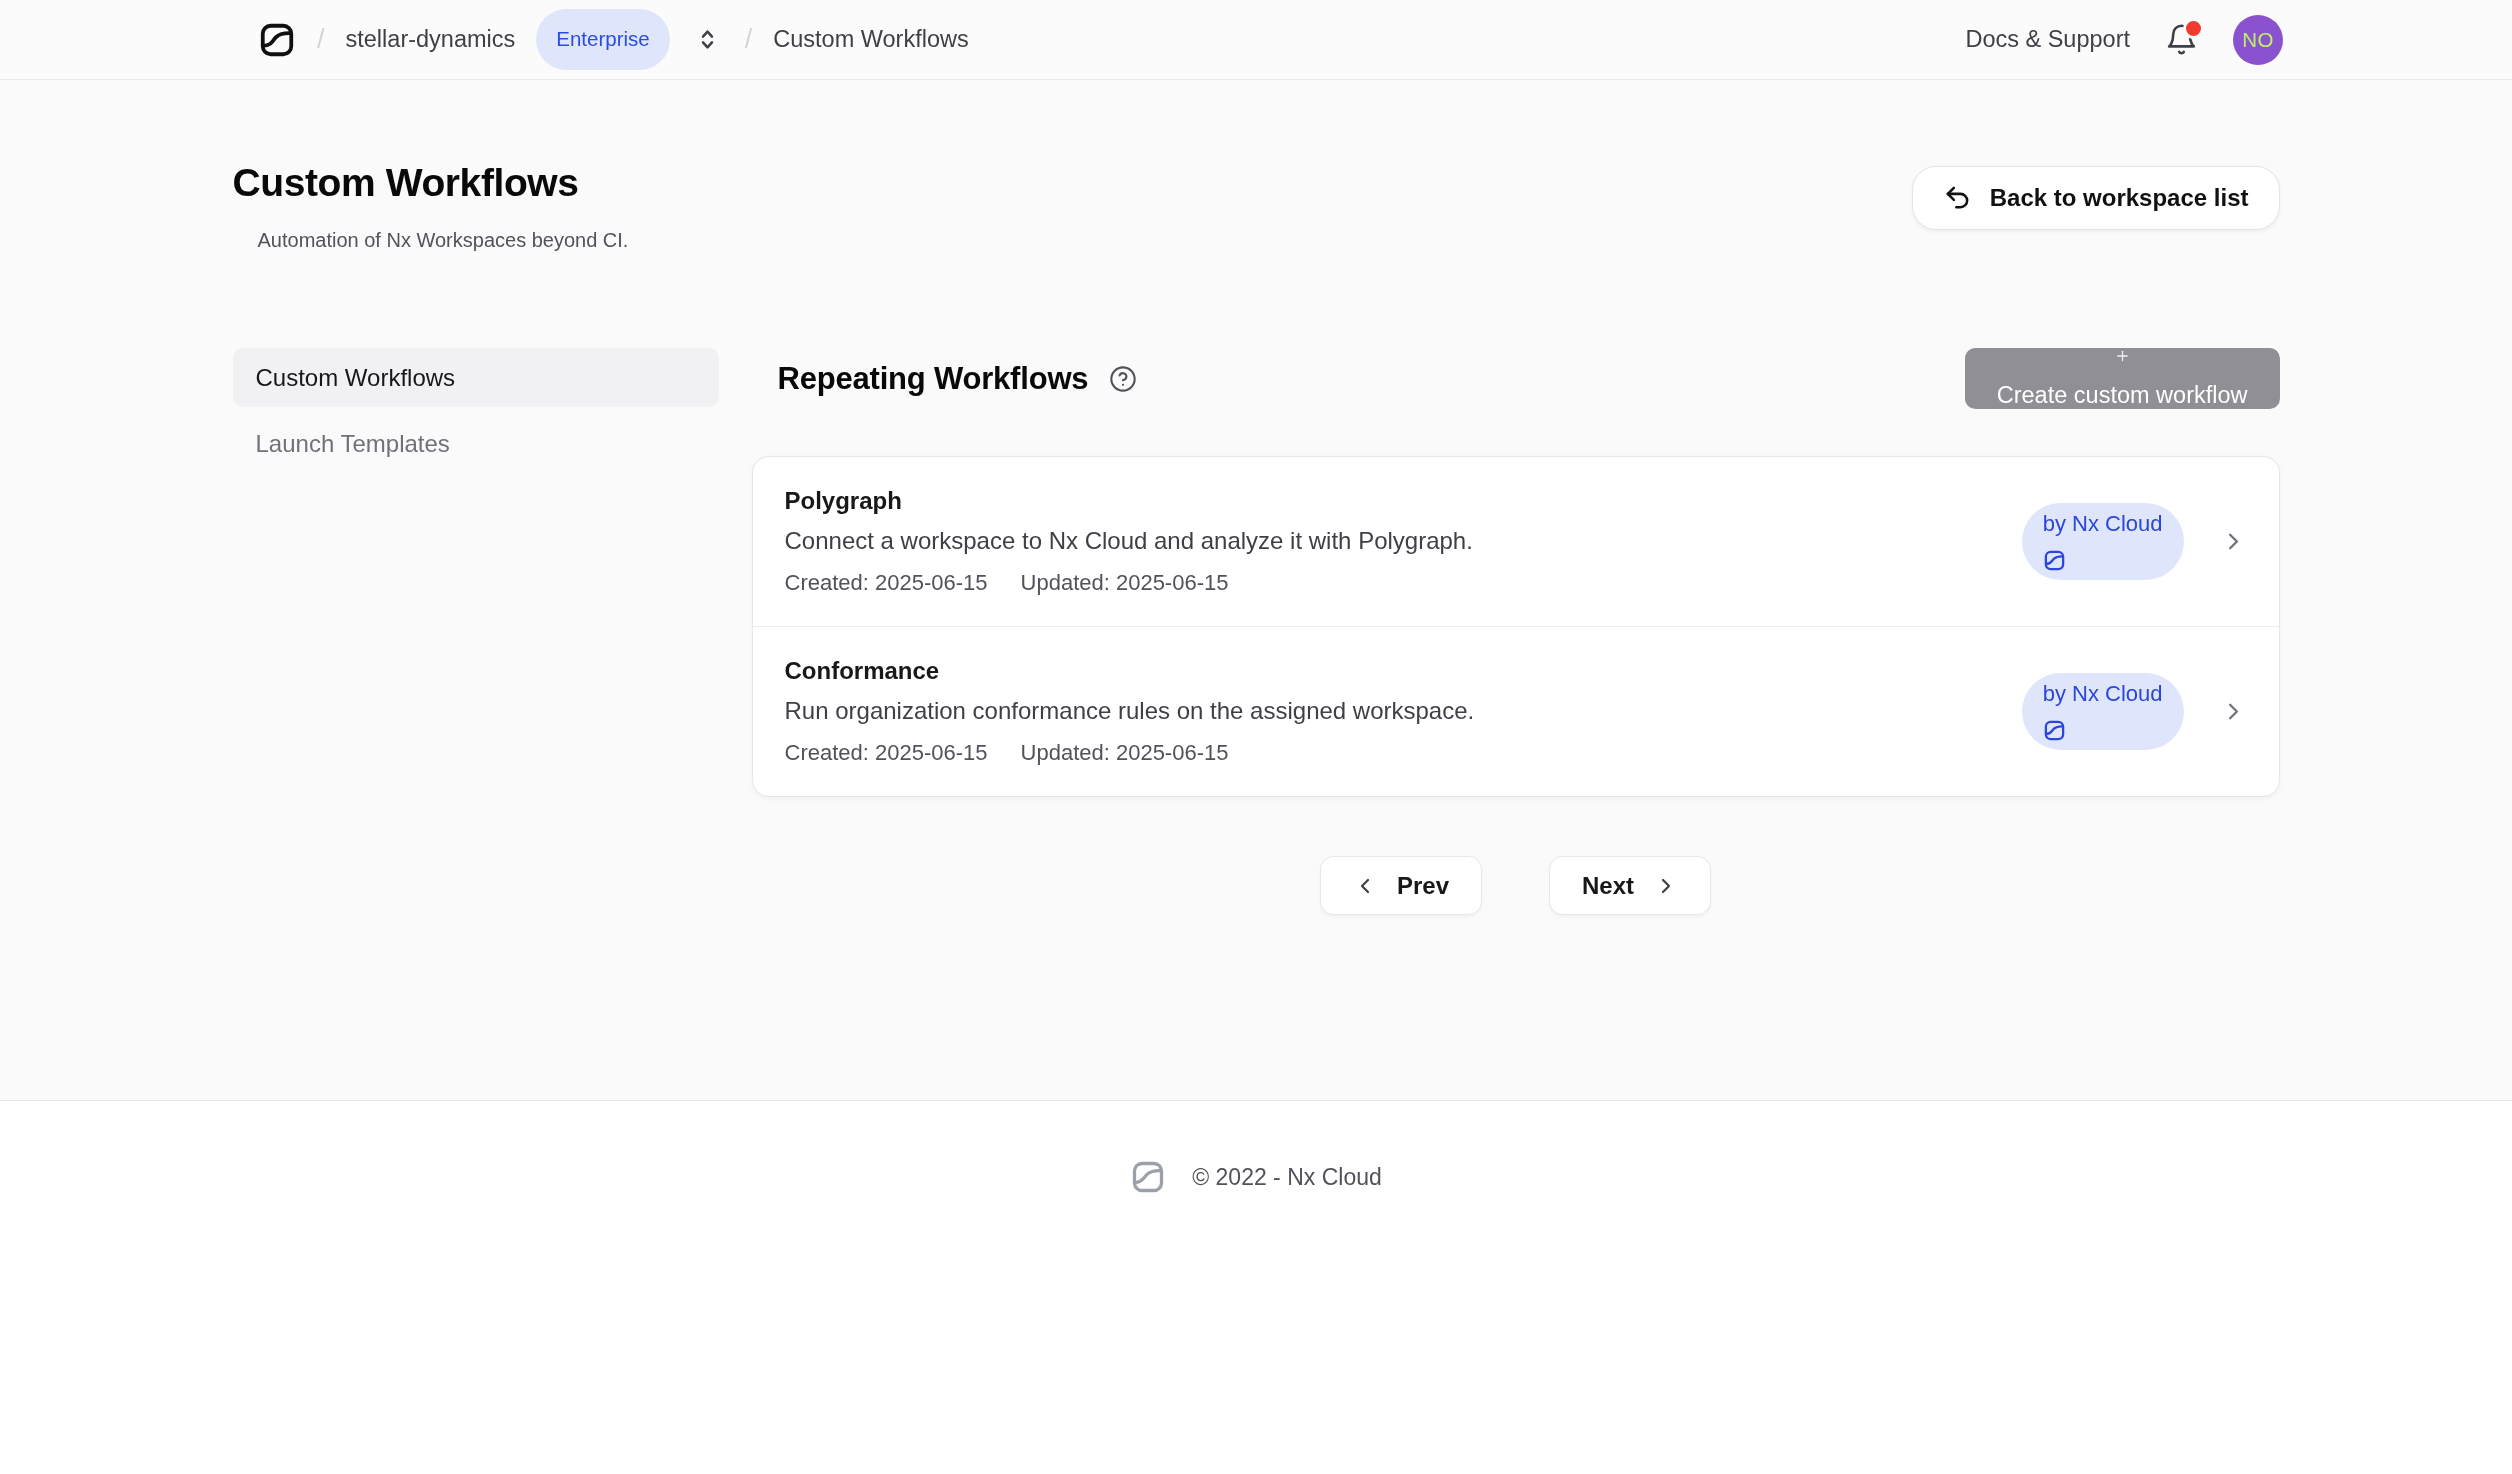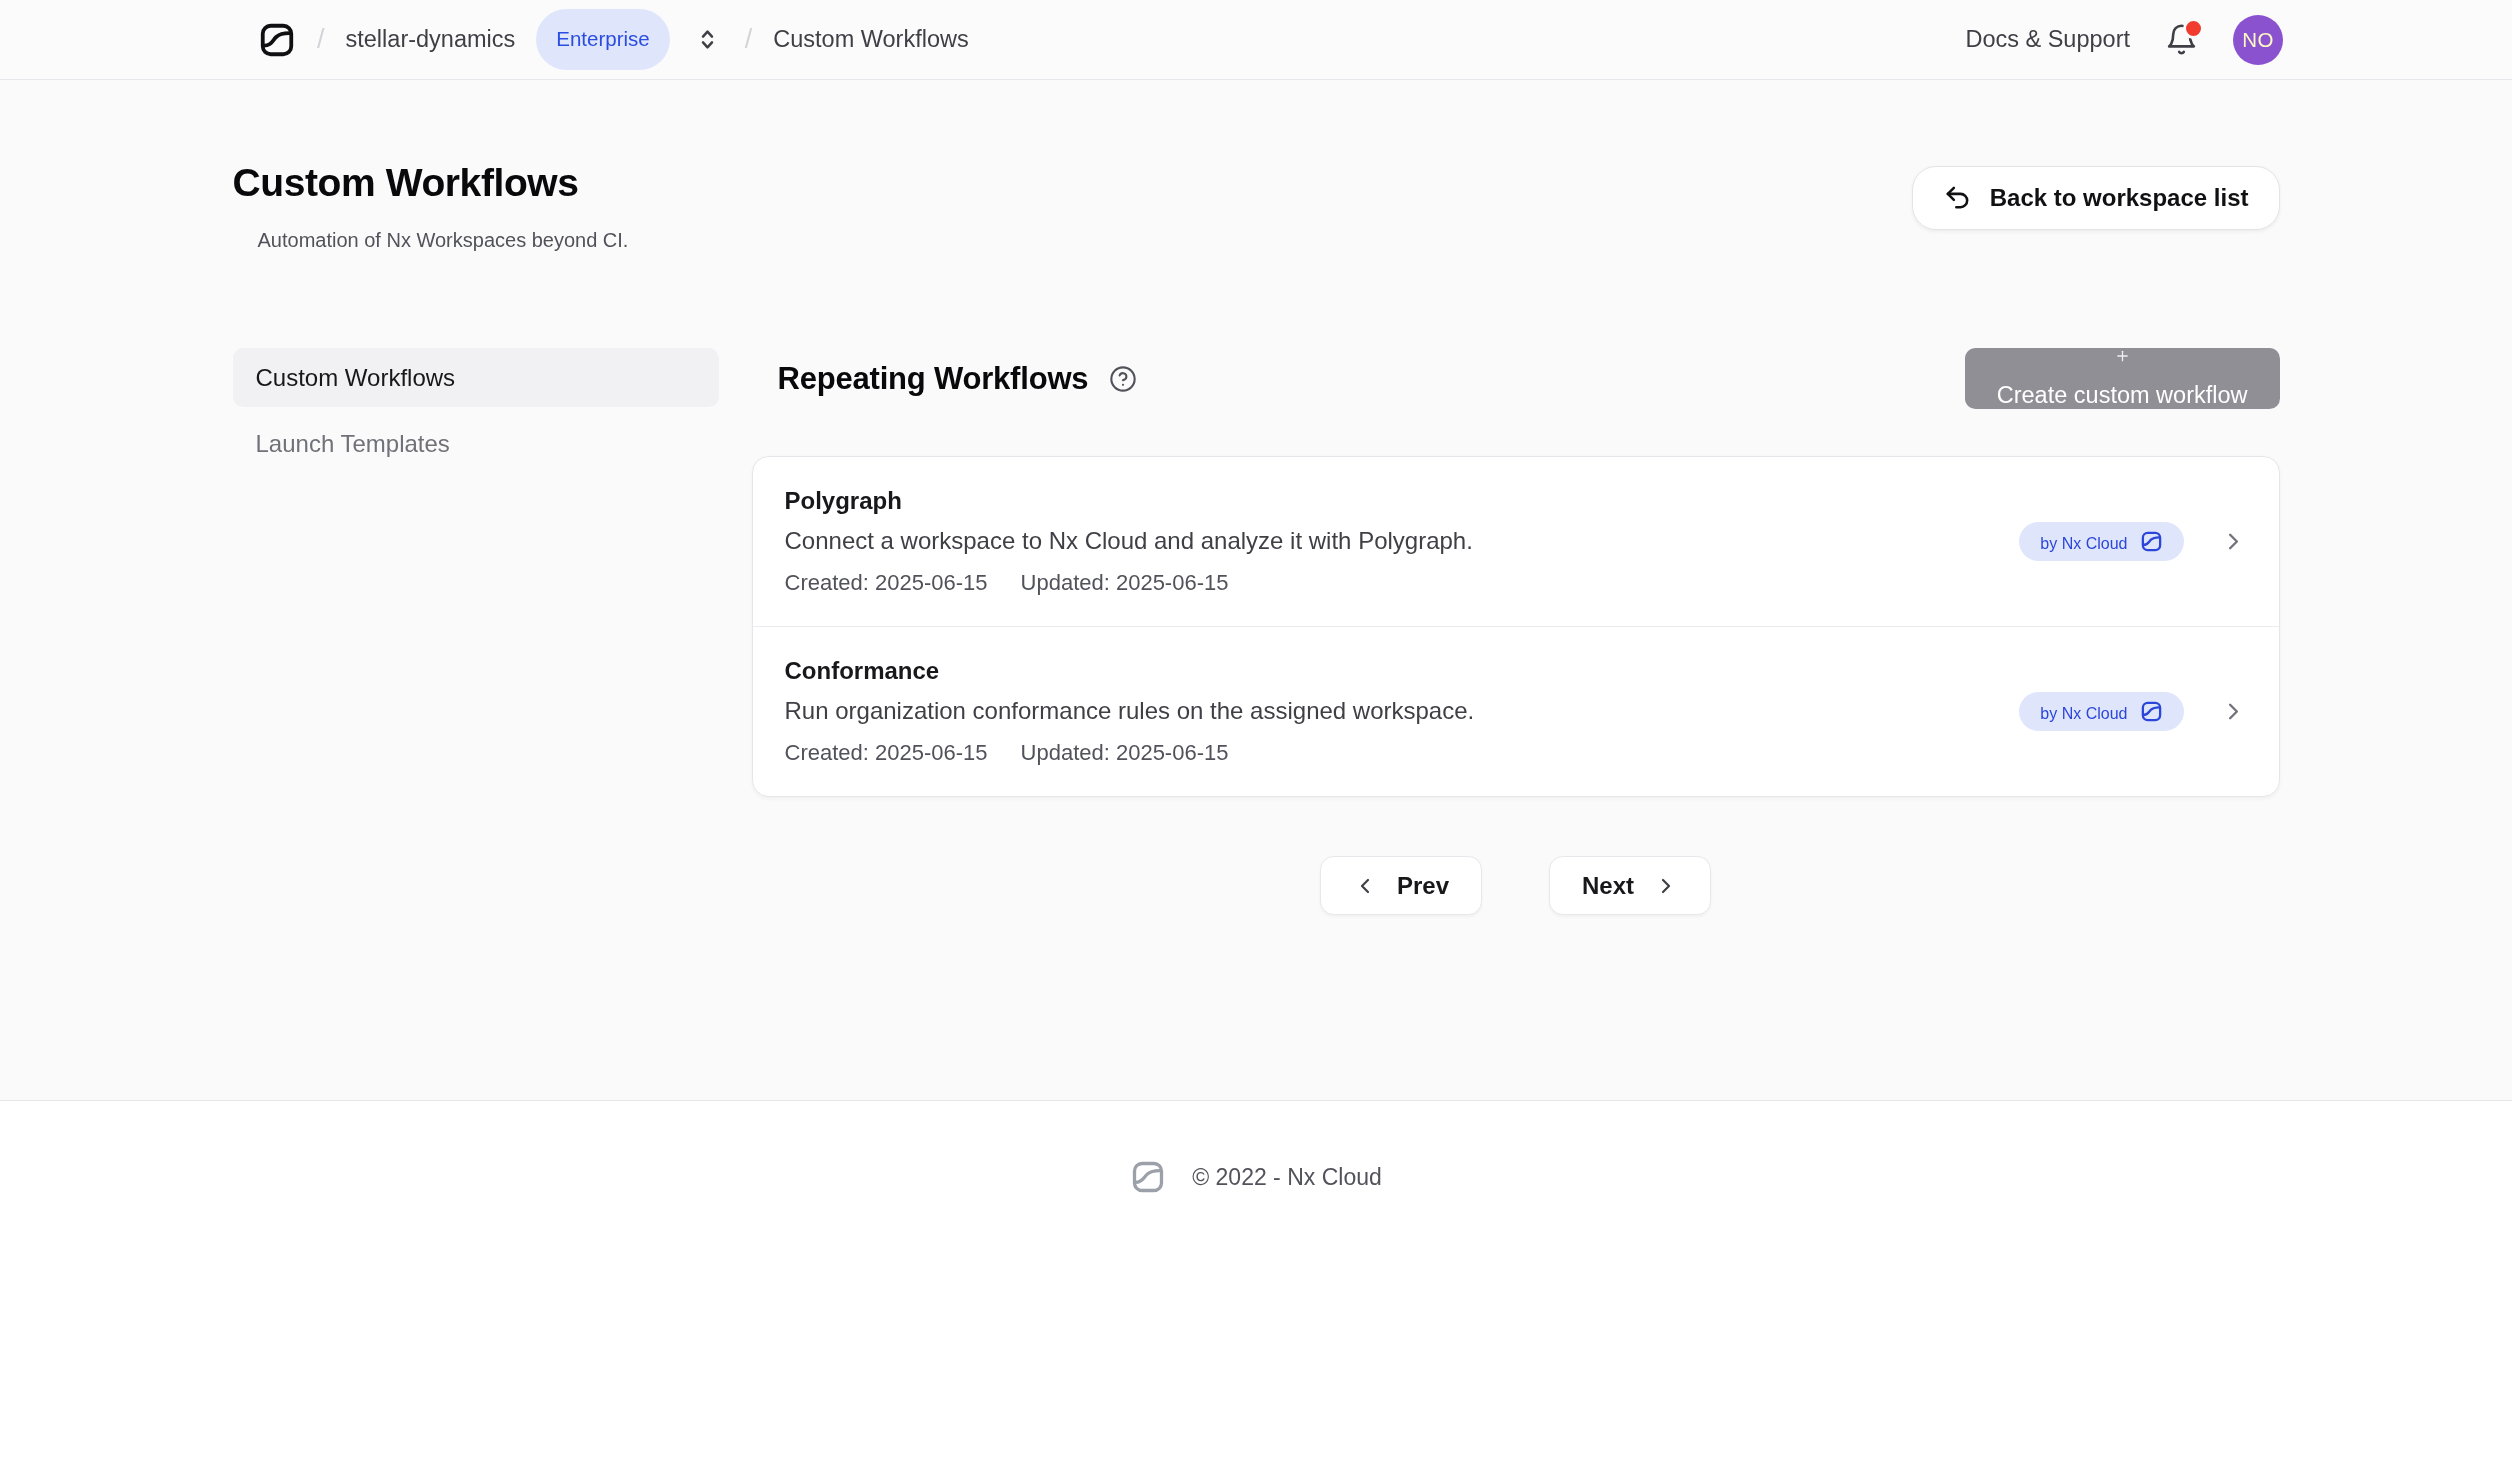--- a/index.html
+++ b/index.html
@@ -24,21 +24,21 @@
   }
   .switcher{padding:3px;cursor:pointer;}
   .nav-right{display:flex;align-items:center;gap:35px;}
   .docs-link{font-size:23.5px;color:#3f3f46;font-weight:400;cursor:pointer;}
   .bell-wrap{position:relative;cursor:pointer;}
   .bell-dot{
     position:absolute;top:-4.6px;right:-6px;width:15px;height:15px;border-radius:50%;
     background:#f03b2e;border:3px solid #fbfbfc;
   }
   .avatar{
-    width:50px;height:50px;border-radius:50%;background:#8a52cf;color:#fef9c3;
+    width:50px;height:50px;border-radius:50%;background:#8a52cf;color:#bef264;
     font-size:20.5px;font-weight:500;display:flex;align-items:center;justify-content:center;
     cursor:pointer;letter-spacing:0.4px;
   }
 
   
   .main-region{background:#fafafa;height:1021px;box-sizing:border-box;border-bottom:1.5px solid #e6e6ea;}
   .container{width:2047px;margin:0 auto;}
 
   .page-header{display:flex;justify-content:space-between;align-items:flex-start;padding-top:81px;}
   .page-title{font-size:39px;font-weight:700;color:#09090b;margin:0;letter-spacing:-0.4px;}
@@ -75,22 +75,22 @@
     box-shadow:0 1.5px 4.6px rgba(0,0,0,0.04);overflow:hidden;
   }
   .row{display:flex;align-items:center;padding:30px 32px;cursor:pointer;}
   .row + .row{border-top:1.5px solid #ececf0;}
   .row-main{flex:1;min-width:0;}
   .row-name{font-size:24px;font-weight:600;color:#18181b;}
   .row-desc{margin-top:12px;font-size:24px;color:#3f3f46;}
   .row-meta{margin-top:15px;font-size:22px;color:#52525b;display:flex;gap:33px;}
   .row-side{display:flex;align-items:center;gap:36px;}
   .badge-nx{
-    display:flex;align-items:flex-end;gap:12px;background:#dfe6fc;color:#2b46d8;
-    font-size:16px;font-weight:500;padding:7.6px 21px;border-radius:759px;cursor:pointer;
+    display:flex;align-items:flex-start;gap:12px;background:#dfe6fc;color:#2b46d8;
+    font-size:22px;font-weight:500;padding:7.6px 21px;border-radius:759px;cursor:pointer;flex-direction:column;
   }
 
   .pagination{display:flex;justify-content:center;gap:67px;margin-top:59px;}
   .page-btn{
     display:flex;align-items:center;gap:20px;height:59px;padding:0 32px;
     background:#fff;border:1.5px solid #e8e8ec;border-radius:13.7px;
     font-size:24px;font-weight:700;color:#18181b;cursor:pointer;
     box-shadow:0 1.5px 3px rgba(0,0,0,0.04);font-family:inherit;
   }
 

